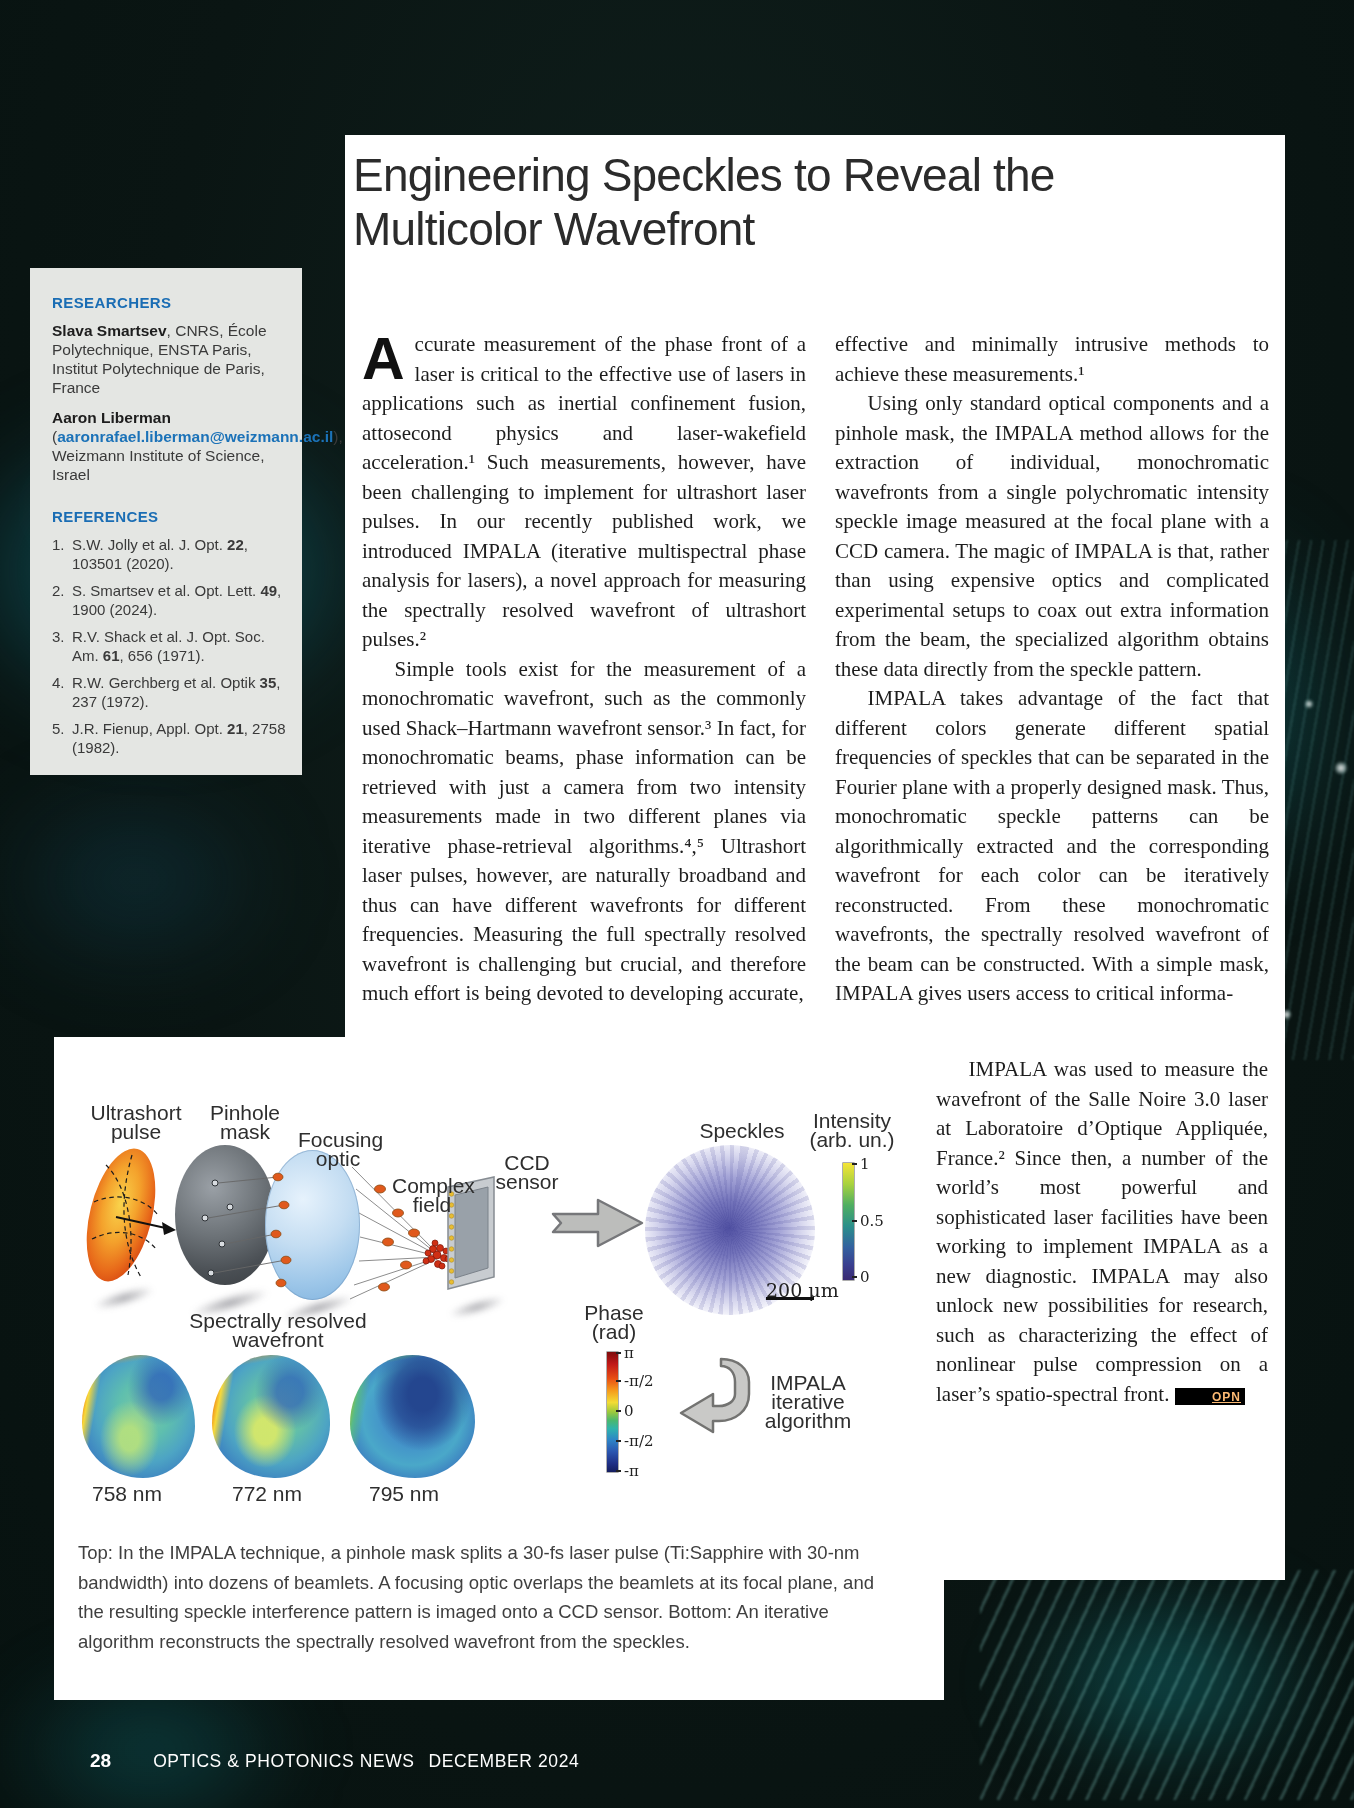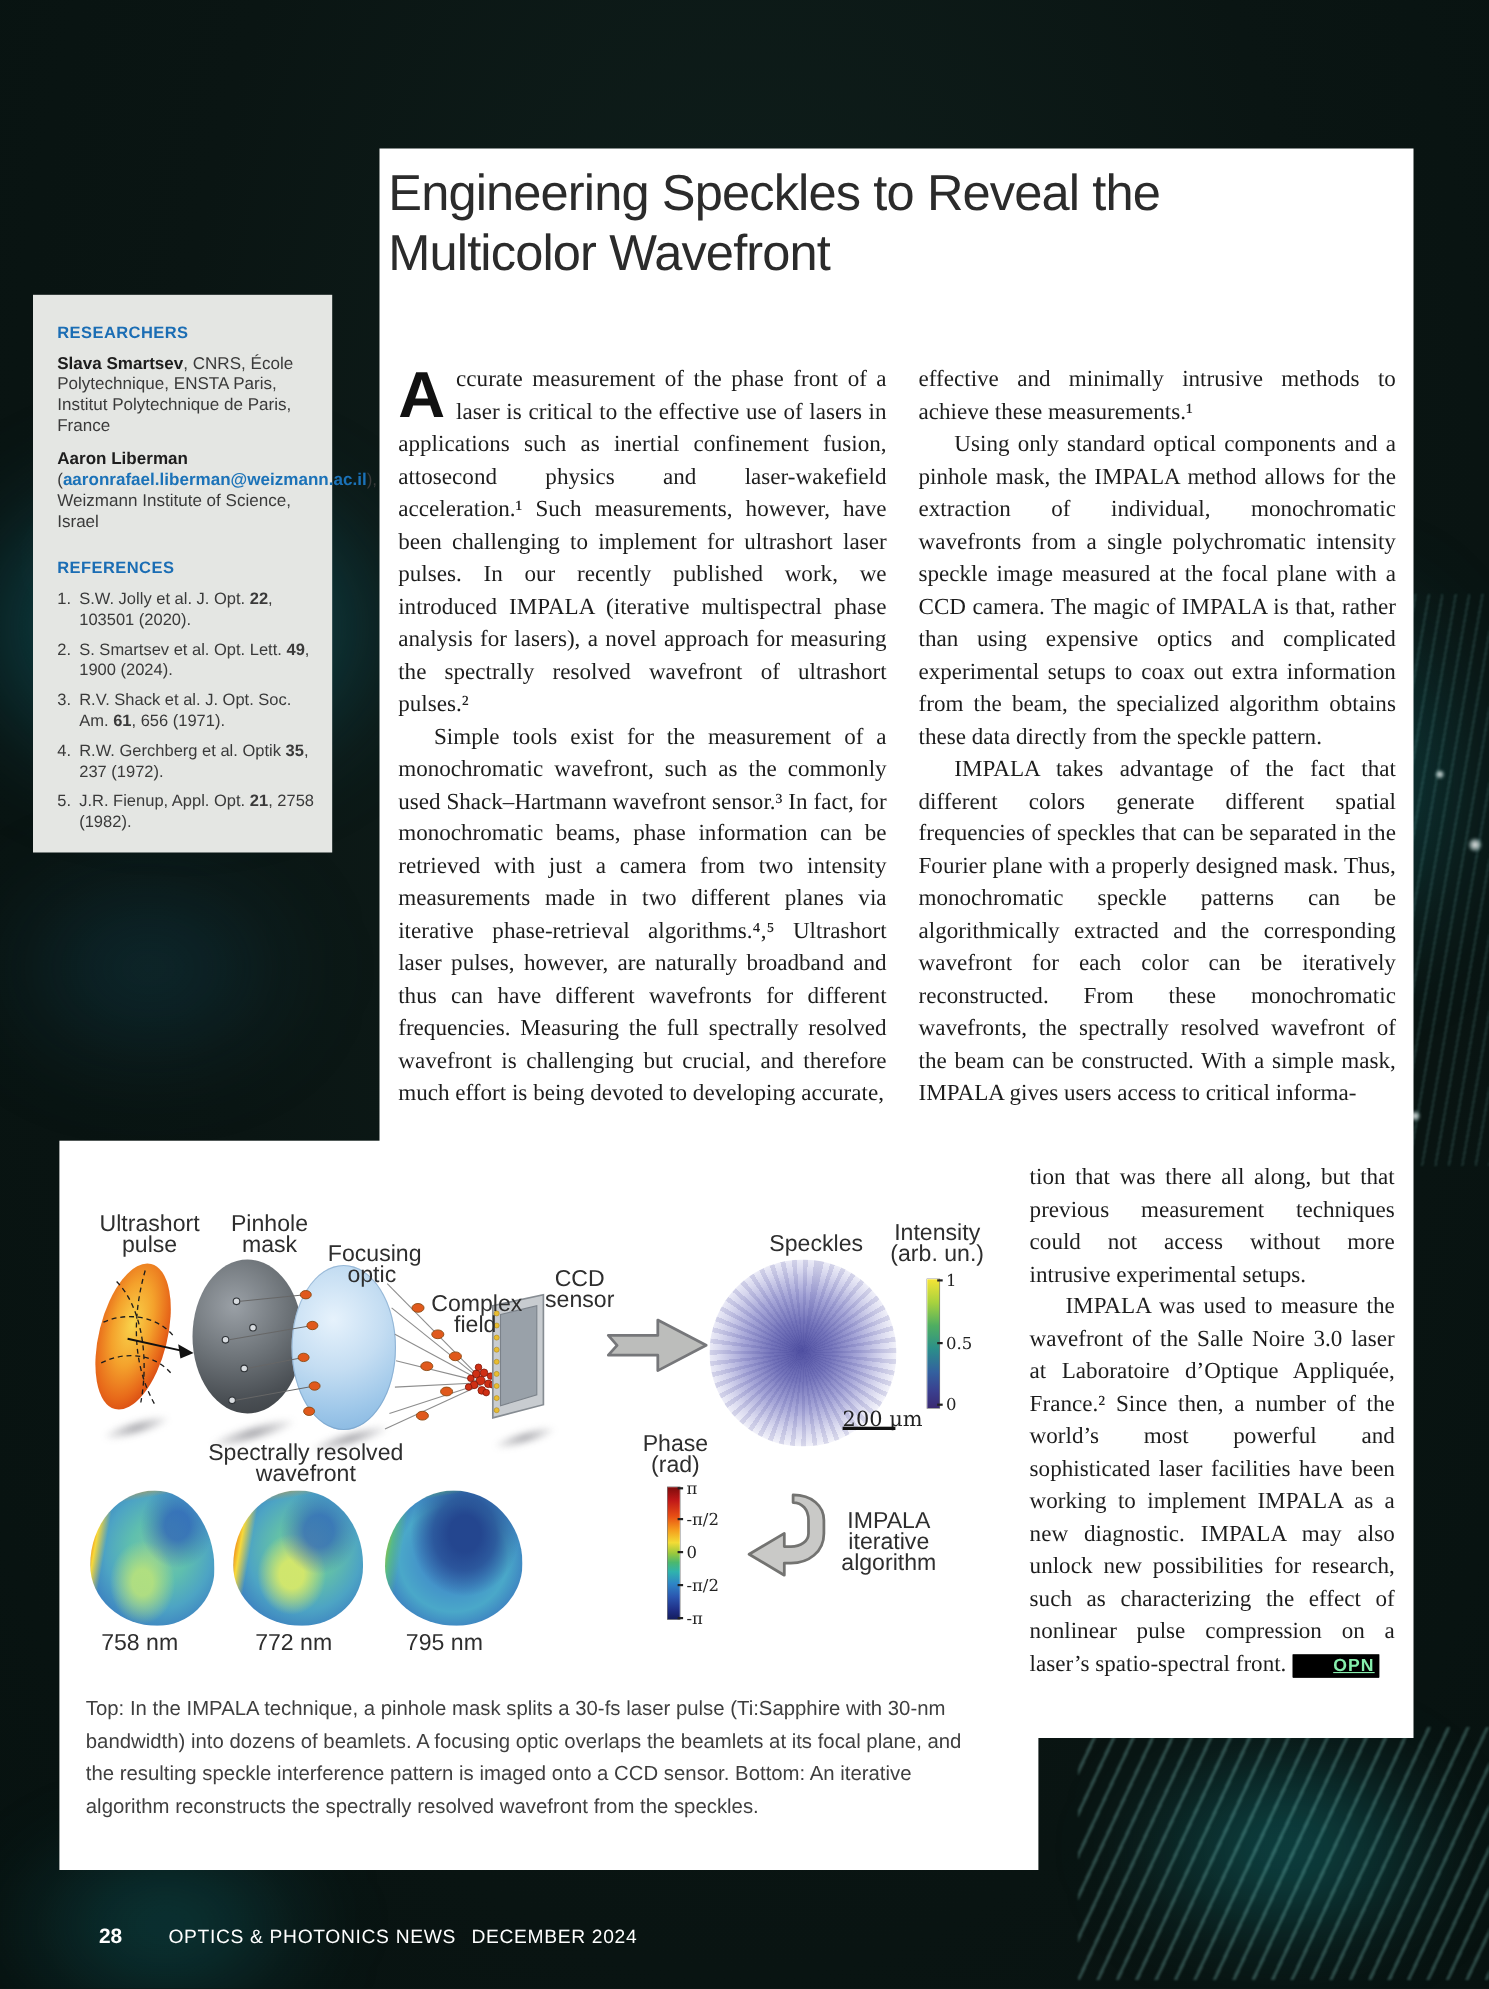--- a/index.html
+++ b/index.html
@@ -46,22 +46,22 @@
          font-size:46px;line-height:1.18;font-weight:400;color:#2b2b2b;letter-spacing:-.8px;}
   .col{position:absolute;font-family:"Liberation Serif",serif;font-size:21px;line-height:29.5px;
        color:#1d1d1d;text-align:justify;}
   .col p{margin:0;}
   .col p.ind{text-indent:1.55em;}
   .col1{left:362px;top:330px;width:444px;}
   .col2{left:835px;top:330px;width:434px;}
   .col3{left:936px;top:1055px;width:332px;}
   .dropcap{float:left;font-family:"Liberation Sans",sans-serif;font-weight:bold;
            font-size:59px;line-height:48px;margin:5px 10px 0 0;color:#111;}
-  .opn{display:inline-block;background:#000;color:#86efac;font-family:"Liberation Sans",sans-serif;
-       font-weight:bold;font-size:16px;line-height:1;padding:3px 4px 2px 4px;letter-spacing:1px;
+  .opn{display:inline-block;background:#000;color:#fdba74;font-family:"Liberation Sans",sans-serif;
+       font-weight:bold;font-size:12px;line-height:1;padding:3px 4px 2px 4px;letter-spacing:1px;
        margin-left:6px;vertical-align:baseline;box-shadow:inset 0 -3px 0 #000,inset 0 0 0 1px #000;text-decoration:underline;}
   
   .fig{position:absolute;left:54px;top:1037px;width:890px;height:663px;}
   .fig .lbl{position:absolute;font-size:21px;line-height:19px;color:#2e2e2e;text-align:center;}
   .shadow{position:absolute;border-radius:50%;background:radial-gradient(closest-side,rgba(75,75,85,.55),transparent 75%);filter:blur(3px);transform:rotate(-16deg);}
   .pulse{position:absolute;left:36px;top:110px;width:62px;height:136px;border-radius:50%;
          transform:rotate(14deg);
          background:radial-gradient(ellipse at 45% 42%,#f9d44c 0%,#f4a22c 35%,#e86a1a 62%,#d33f10 82%,#b52a0c 100%);}
   .mask{position:absolute;left:121px;top:108px;width:100px;height:140px;border-radius:50%;
         background:radial-gradient(circle at 38% 30%,#9aa0a6 0%,#6d7378 42%,#4a4f54 74%,#393d41 100%);}
@@ -152,21 +152,20 @@
   <div class="col col1">
     <p><span class="dropcap">A</span><span>ccurate measurement of the phase front of a laser is critical to the effective use of lasers in applications such as inertial confinement fusion, attosecond physics and laser-wakefield acceleration.¹ Such measurements, however, have been challenging to implement for ultrashort laser pulses. In our recently published work, we introduced IMPALA (iterative multispectral phase analysis for lasers), a novel approach for measuring the spectrally resolved wavefront of ultrashort pulses.²</span></p>
     <p class="ind">Simple tools exist for the measurement of a monochromatic wavefront, such as the commonly used Shack–Hartmann wavefront sensor.³ In fact, for monochromatic beams, phase information can be retrieved with just a camera from two intensity measurements made in two different planes via iterative phase-retrieval algorithms.⁴,⁵ Ultrashort laser pulses, however, are naturally broadband and thus can have different wavefronts for different frequencies. Measuring the full spectrally resolved wavefront is challenging but crucial, and therefore much effort is being devoted to developing accurate,</p>
   </div>
   <div class="col col2">
     <p>effective and minimally intrusive methods to achieve these measurements.¹</p>
     <p class="ind">Using only standard optical components and a pinhole mask, the IMPALA method allows for the extraction of individual, monochromatic wavefronts from a single polychromatic intensity speckle image measured at the focal plane with a CCD camera. The magic of IMPALA is that, rather than using expensive optics and complicated experimental setups to coax out extra information from the beam, the specialized algorithm obtains these data directly from the speckle pattern.</p>
     <p class="ind">IMPALA takes advantage of the fact that different colors generate different spatial frequencies of speckles that can be separated in the Fourier plane with a properly designed mask. Thus, monochromatic speckle patterns can be algorithmically extracted and the corresponding wavefront for each color can be iteratively reconstructed. From these monochromatic wavefronts, the spectrally resolved wavefront of the beam can be constructed. With a simple mask, IMPALA gives users access to critical informa-</p>
   </div>
   <div class="col col3">
-    <p>tion that was there all along, but that previous measurement techniques could not access without more intrusive experimental setups.</p>
     <p class="ind"><span>IMPALA was used to measure the wavefront of the Salle Noire 3.0 laser at Laboratoire d’Optique Appliquée, France.² Since then, a number of the world’s most powerful and sophisticated laser facilities have been working to implement IMPALA as a new diagnostic. IMPALA may also unlock new possibilities for research, such as characterizing the effect of nonlinear pulse compression on a laser’s spatio-spectral front.</span><span class="opn">OPN</span></p>
   </div>
 
   <div class="fig">
 
     <div class="shadow" style="left:28px;top:252px;width:84px;height:18px;"></div>
     <div class="shadow" style="left:122px;top:256px;width:108px;height:20px;"></div>
     <div class="shadow" style="left:214px;top:262px;width:100px;height:18px;"></div>
     <div class="shadow" style="left:384px;top:262px;width:78px;height:16px;"></div>
 

